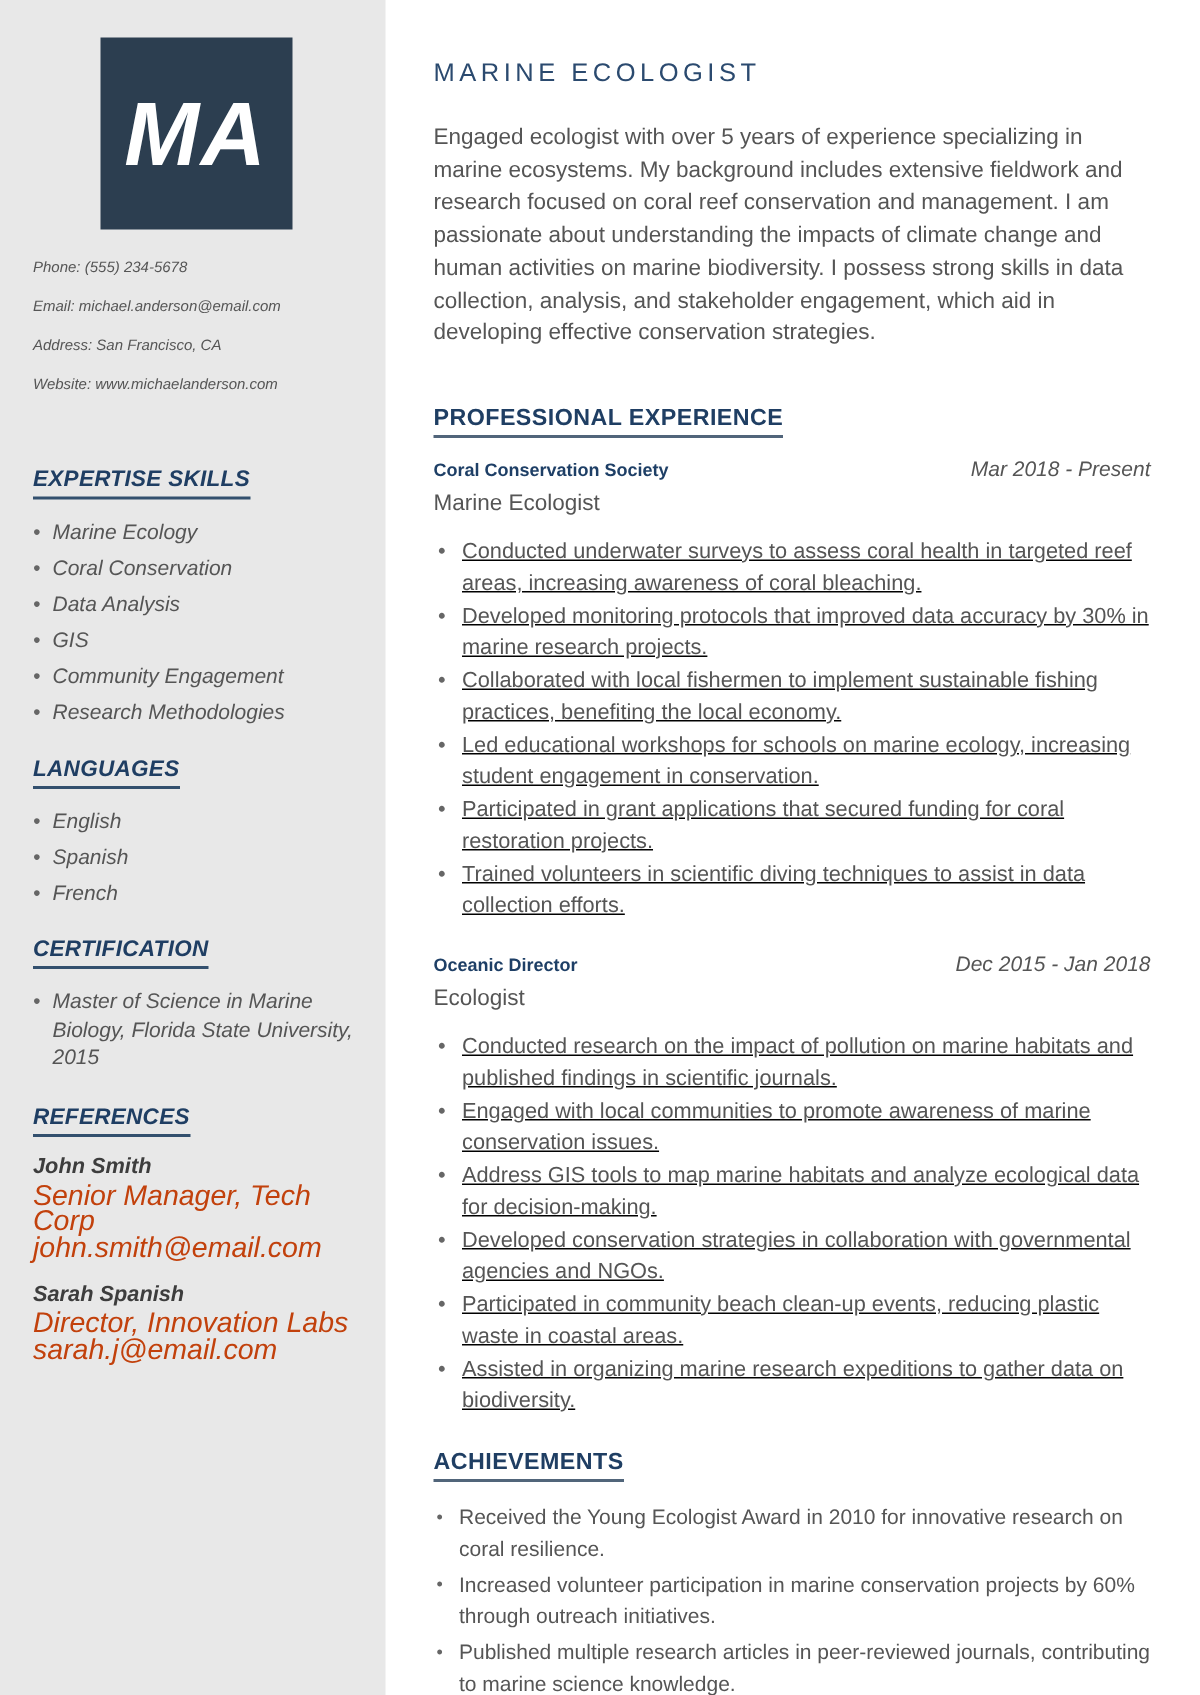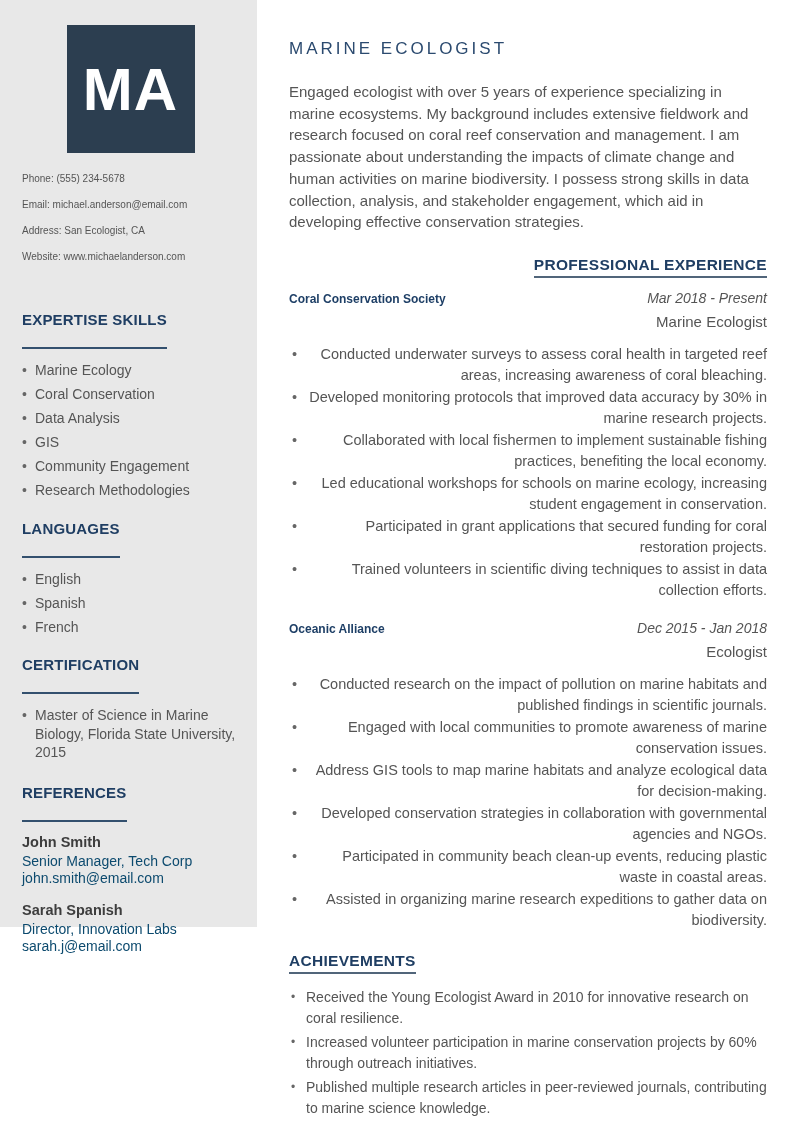--- a/index.html
+++ b/index.html
@@ -6,57 +6,58 @@
   html, body { background:#fff; }
   body {
     width:800px; height:1130px;
     font-family:"Liberation Sans", sans-serif;
     overflow:hidden;
   }
   .page { display:flex; width:800px; height:1130px; background:#fff; }
 
   
   .sidebar {
-    width:257px; min-width:257px; height:927px;
+    width:257px; min-width:257px; height:1130px;
     background:var(--sidebar-bg, #e8e8e8);
     padding:25px 18px 20px 22px;
+    font-style:italic;
   }
   .monogram {
     width:128px; height:128px;
     background:var(--monogram-bg, #2c3e50);
     color:#fff; font-size:60px; font-weight:600; letter-spacing:1px;
     display:flex; align-items:center; justify-content:center;
     margin:0 auto;
   }
   .contact { list-style:none; margin-top:19px; }
   .contact li { font-size:10px; color:#555; line-height:14px; margin-bottom:12px; }
 
   .side-section { margin-top:20px; }
   .side-section.first { margin-top:47px; }
   .side-section.refs { margin-top:22px; }
   .side-h2 {
     display:inline-block;
     font-size:15px; font-weight:700; line-height:15px;
     color:var(--accent-navy, #1f3e63);
     border-bottom:2px solid #33506e;
-    padding-bottom:20px;
+    padding-bottom:4px;
     letter-spacing:0.2px;
   }
   .side-list { list-style:none; margin-top:12px; }
   .side-list li {
     position:relative; padding-left:13px;
     font-size:14px; line-height:18.5px; color:#555;
     margin-bottom:5.5px;
   }
   .side-list li::before { content:"•"; position:absolute; left:0; color:#666; }
 
   .ref-entries { margin-top:12px; }
   .ref-entry { margin-bottom:14px; }
   .ref-name { font-size:14.5px; font-weight:700; color:#3d3d3d; line-height:16px; margin-bottom:3px; }
-  .ref-role, .ref-email { font-size:14px; color:#0c4a6e; line-height:17.5px; }
+  .ref-role, .ref-email { font-size:19px; color:#c2410c; line-height:17.5px; }
 
   
   .main { flex:1; padding:24px 33px 0 32px; }
   .name {
     font-size:42px; line-height:42px; font-weight:700;
     color:#4d4d4d; letter-spacing:0;
   }
   .headline {
     margin-top:15px;
     font-size:17px; line-height:20px; letter-spacing:3px;
@@ -67,31 +68,31 @@
     font-size:15px; line-height:21.7px; color:#555;
   }
   .main-h2 {
     display:inline-block;
     font-size:15.5px; font-weight:700; line-height:16px;
     color:var(--accent-navy, #1f3e63);
     border-bottom:2px solid #51657a;
     padding-bottom:3px;
     letter-spacing:0.3px;
   }
-  .experience-section { margin-top:23px;text-align:right; }
+  .experience-section { margin-top:37px; }
   .achievements-section { margin-top:21px; }
 
   .job { margin-top:11px; }
   .job + .job { margin-top:18px; }
   .job-head { display:flex; justify-content:space-between; align-items:baseline; }
   .company { font-size:12px; font-weight:700; color:#1e3f66; line-height:20px; }
   .dates { font-size:14px; font-style:italic; color:#555; }
   .job-role { margin-top:3px; font-size:15px; color:#555; line-height:19px; }
 
-  .bullets { list-style:none; margin-top:13px; }
+  .bullets { list-style:none; margin-top:13px;text-decoration:underline; }
   .bullets li {
     position:relative; padding-left:19px;
     font-size:14.5px; line-height:21px; color:#555;
     margin-bottom:1px;
   }
   .bullets li::before { content:"•"; position:absolute; left:3px; color:#666; }
 
   .ach-list { list-style:none; margin-top:13px; }
   .ach-list li {
     position:relative; padding-left:17px;
@@ -107,21 +108,21 @@
 
   <aside class="sidebar">
     <div class="monogram">MA</div>
 
     <ul class="contact">
 
         <li>Phone: (555) 234-5678</li>
 
         <li>Email: michael.anderson@email.com</li>
 
-        <li>Address: San Ecologist, CA</li>
+        <li>Address: San Francisco, CA</li>
 
         <li>Website: www.michaelanderson.com</li>
       </ul>
 
     <section class="side-section first">
       <h2 class="side-h2">EXPERTISE SKILLS</h2>
       <ul class="side-list">
 
           <li>Marine Ecology</li>
 
@@ -202,21 +203,21 @@
                 <li>Led educational workshops for schools on marine ecology, increasing student engagement in conservation.</li>
 
                 <li>Participated in grant applications that secured funding for coral restoration projects.</li>
 
                 <li>Trained volunteers in scientific diving techniques to assist in data collection efforts.</li>
               </ul>
           </div>
 
           <div class="job">
             <div class="job-head">
-              <span class="company">Oceanic Alliance</span>
+              <span class="company">Oceanic Director</span>
               <span class="dates">Dec 2015 - Jan 2018</span>
             </div>
             <div class="job-role">Ecologist</div>
             <ul class="bullets">
 
                 <li>Conducted research on the impact of pollution on marine habitats and published findings in scientific journals.</li>
 
                 <li>Engaged with local communities to promote awareness of marine conservation issues.</li>
 
                 <li>Address GIS tools to map marine habitats and analyze ecological data for decision-making.</li>

